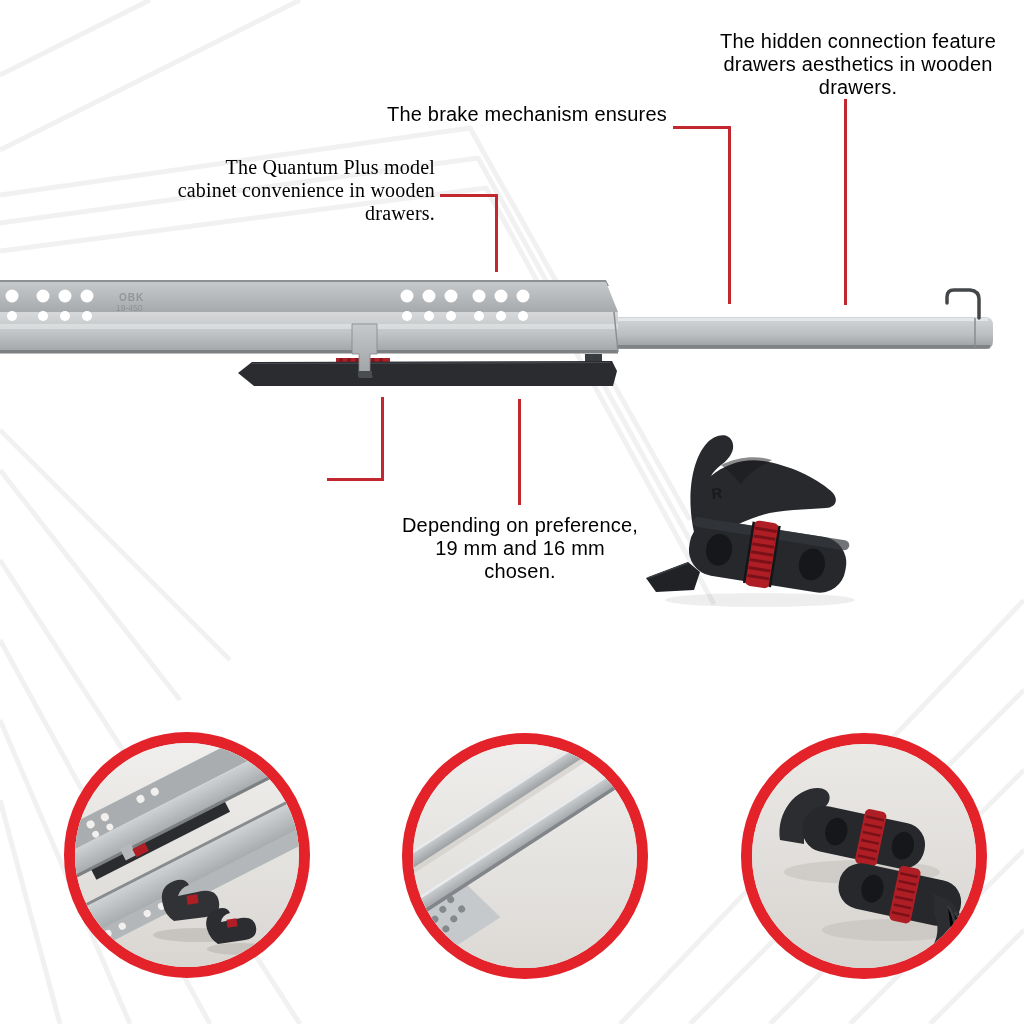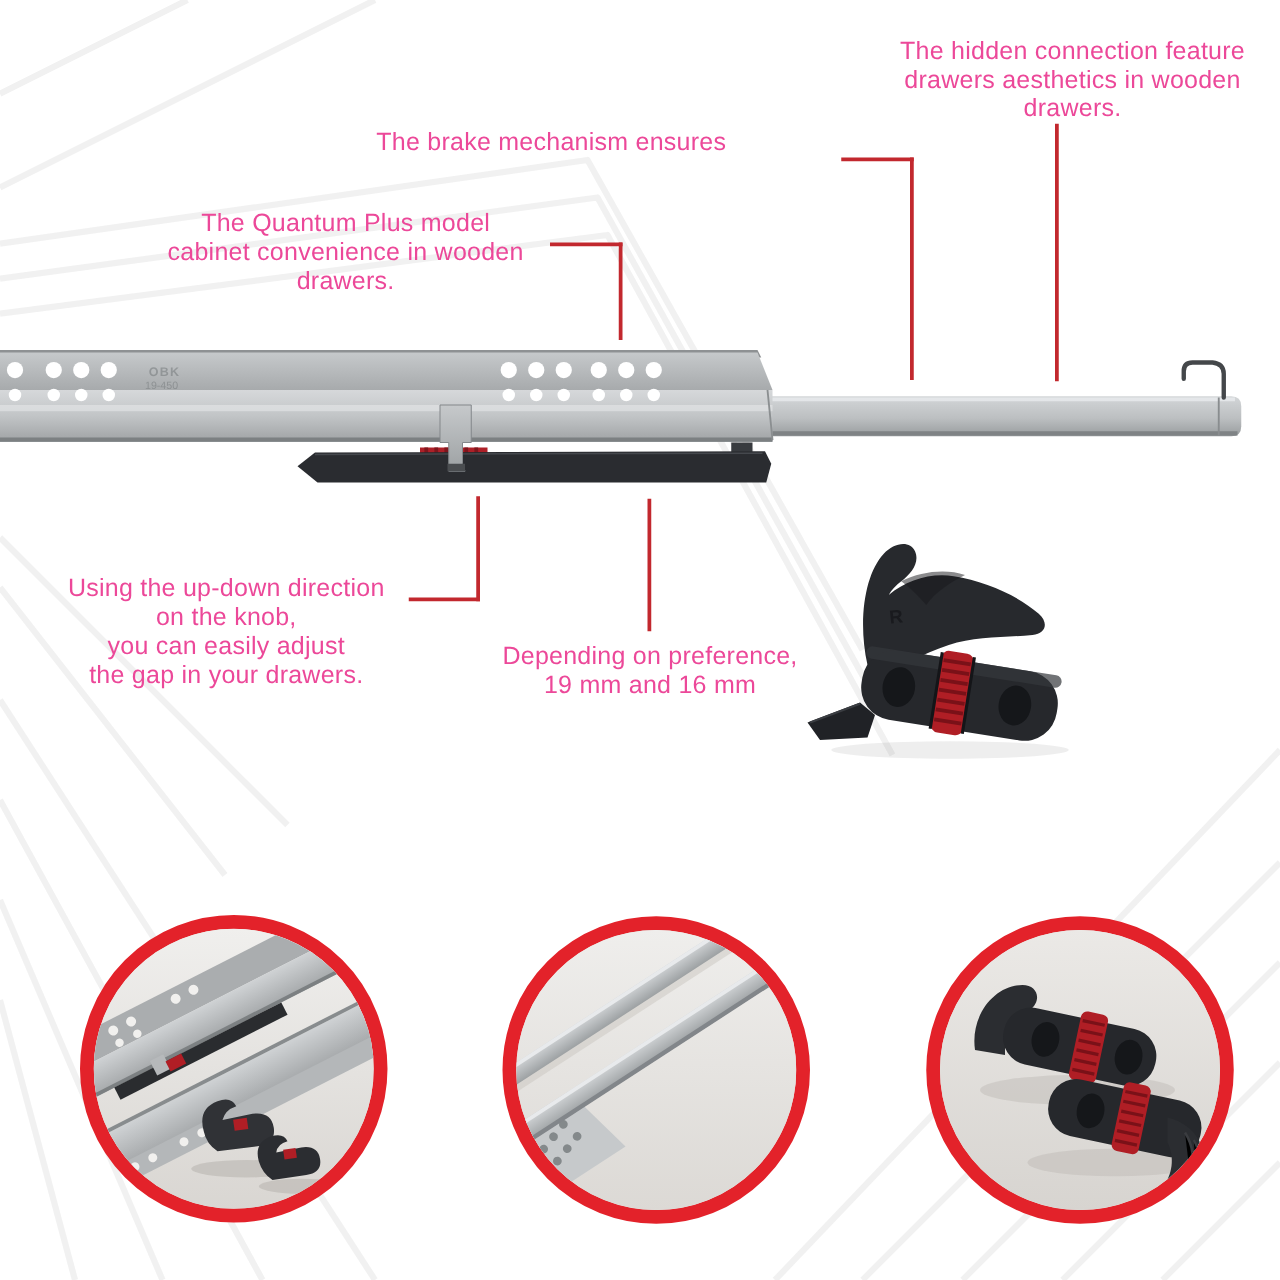--- a/index.html
+++ b/index.html
@@ -4,25 +4,25 @@
 <style>
   html,body{margin:0;padding:0;background:#ffffff;}
   #canvas{
     position:relative;width:1024px;height:1024px;overflow:hidden;
     background:#ffffff;
     font-family:"Liberation Sans","DejaVu Sans",sans-serif;
   }
   svg{display:block;}
   .layer{position:absolute;left:0;top:0;}
   .ann{
-    position:absolute;color:#ec4899;font-size:20px;line-height:23px;
+    position:absolute;color:#000000;font-size:20px;line-height:23px;
     font-weight:500;letter-spacing:.2px;
   }
   .ann .ln{display:block;}
-  .a-right{text-align:center;}
+  .a-right{text-align:right;}
   .a-center{text-align:center;}
   .vline,.hline{position:absolute;background:#c2282e;}
   .vline{width:3px;}
   .hline{height:3px;}
   .circle{
     position:absolute;width:246px;height:246px;box-sizing:border-box;
     border:11px solid #e3222a;border-radius:50%;overflow:hidden;background:#e9e7e3;
   }
   .circle svg{position:absolute;left:0;top:0;}
 </style>
@@ -184,36 +184,31 @@
   <div class="ann a-center" style="left:691px;top:30px;width:334px;">
     <span class="ln">The hidden connection feature</span>
     <span class="ln">drawers aesthetics in wooden</span>
     <span class="ln">drawers.</span>
   </div>
 
   <div class="ann a-right" style="left:215px;top:103px;width:452px;">
     <span class="ln">The brake mechanism ensures</span>
   </div>
 
-  <div class="ann a-right" style="left:118px;top:168px;width:317px;">
+  <div class="ann a-right" style="left:118px;top:156px;width:317px;font-family:Liberation Serif, serif;">
     <span class="ln">The Quantum Plus model</span>
     <span class="ln">cabinet convenience in wooden</span>
     <span class="ln">drawers.</span>
   </div>
 
-  <div class="ann a-right" style="left:40px;top:460px;width:282px;">
-    <span class="ln">Using the up-down direction</span>
-    <span class="ln">on the knob,</span>
-    <span class="ln">you can easily adjust</span>
-    <span class="ln">the gap in your drawers.</span>
-  </div>
 
   <div class="ann a-center" style="left:385px;top:514px;width:270px;">
     <span class="ln">Depending on preference,</span>
     <span class="ln">19 mm and 16 mm</span>
+    <span class="ln">chosen.</span>
   </div>
 
   <div class="circle" style="left:64px;top:732px;">
     <svg width="224" height="224" viewBox="0 0 224 224">
       <defs>
         <linearGradient id="s1bg" x1="0" y1="0" x2="0" y2="1">
           <stop offset="0" stop-color="#f0efed"></stop>
             <stop offset="1" stop-color="#d9d6d2"></stop>
         </linearGradient>
         <linearGradient id="s1rail" x1="0" y1="0" x2="0" y2="1">

